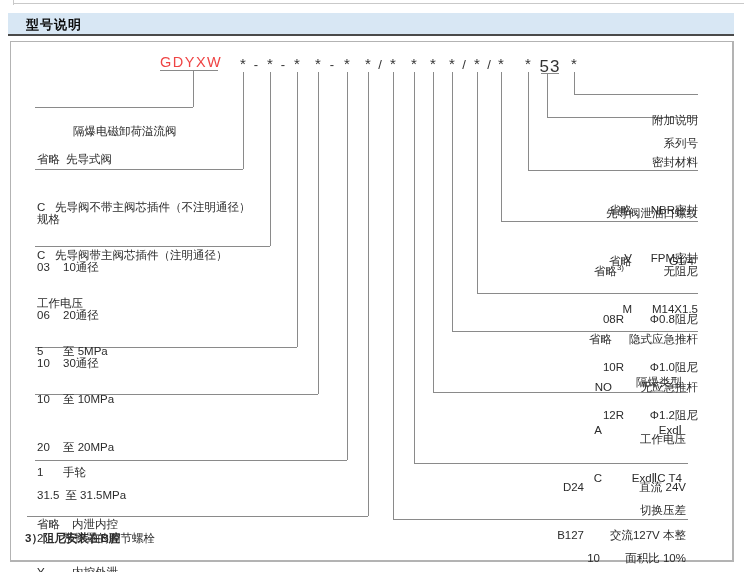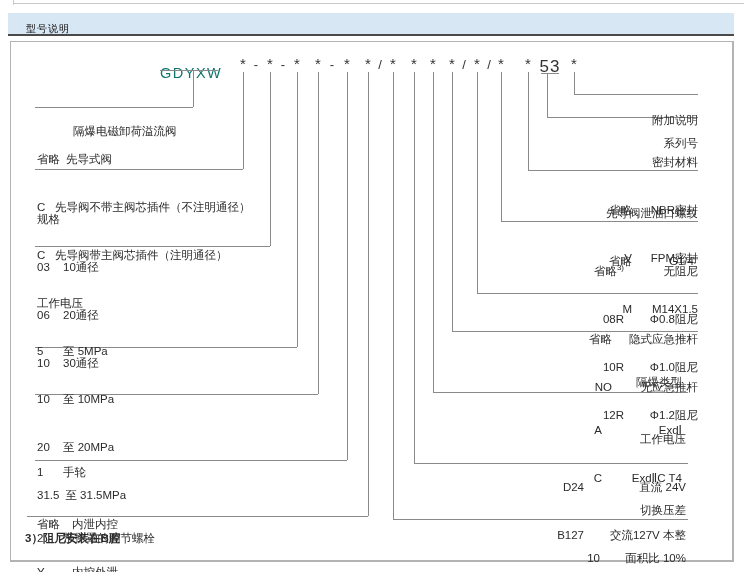--- a/index.html
+++ b/index.html
@@ -3,26 +3,26 @@
 <meta charset="utf-8">
 <style>
   html,body{margin:0;padding:0;background:#ffffff;}
   #page{position:relative;width:744px;height:572px;background:#fff;overflow:hidden;
         font-family:"Liberation Sans","DejaVu Sans",sans-serif;color:#2b2b2b;}
   
   .topline{position:absolute;background:#c9c9c9;}
   
   #header{position:absolute;left:8px;top:13px;width:726px;height:21px;
           background:#d8e7f4;border-bottom:2px solid #4a4a4a;}
-  #header .t{position:absolute;left:18px;top:9px;font-size:10px;font-weight:normal;color:#0a0a0a;letter-spacing:1px;}
+  #header .t{position:absolute;left:18px;top:3px;font-size:13px;font-weight:bold;color:#0a0a0a;letter-spacing:1px;}
   
   #box{position:absolute;left:10px;top:41px;width:721px;height:518px;
        border:1px solid #b3b3b3;border-right-width:2px;border-bottom-width:2px;background:#fff;}
   
-  .prefix{position:absolute;left:160px;top:65px;width:60px;font-size:14.5px;letter-spacing:1.5px;color:#0f766e;}
+  .prefix{position:absolute;left:160px;top:54px;width:60px;font-size:14.5px;letter-spacing:1.5px;color:#ef4444;}
   .tok{position:absolute;top:55px;transform:translateX(-50%);font-size:15px;color:#333;}
   .tok.num{font-size:17px;top:57px;letter-spacing:1px;}
   .tok.sl,.tok.da{font-size:13px;top:57px;}
   
   .v{position:absolute;width:1px;background:#8a8a8a;}
   .h{position:absolute;height:1px;background:#8a8a8a;}
   
   .lg{position:absolute;left:37px;font-size:11.5px;line-height:16px;white-space:pre;}
   .lg.sp22{line-height:22px;}
   .rg{position:absolute;font-size:11.5px;line-height:16px;text-align:right;white-space:pre;}

